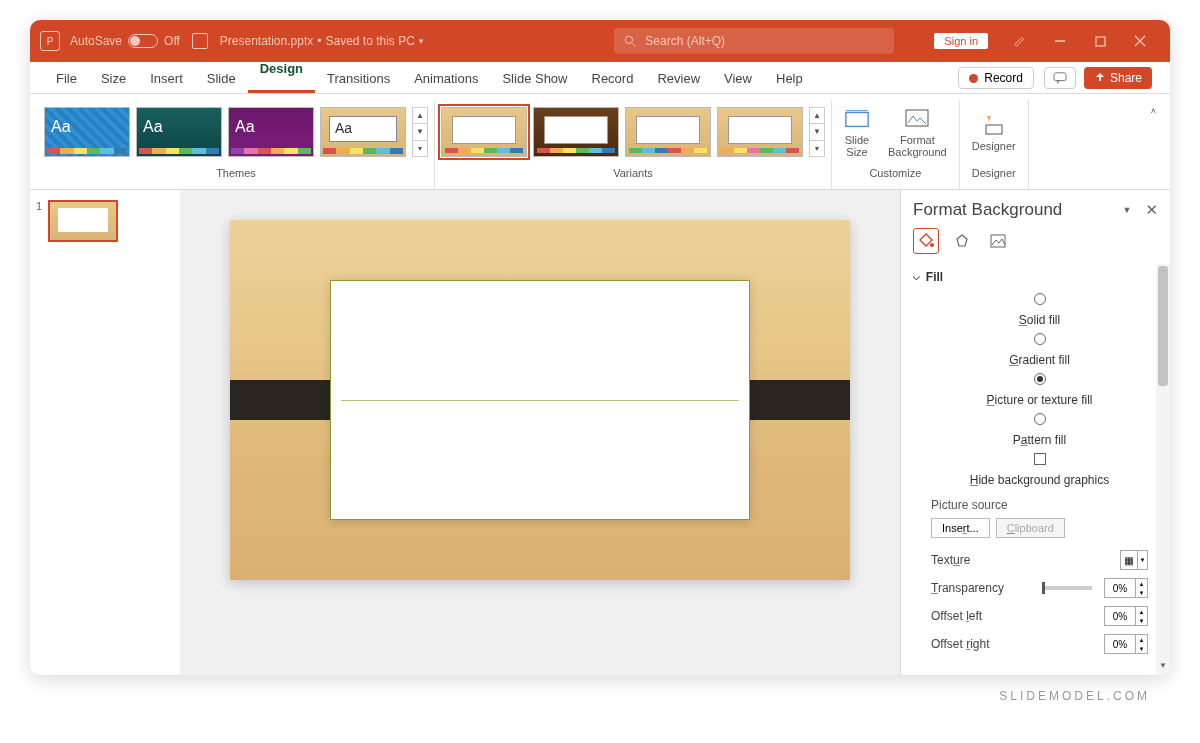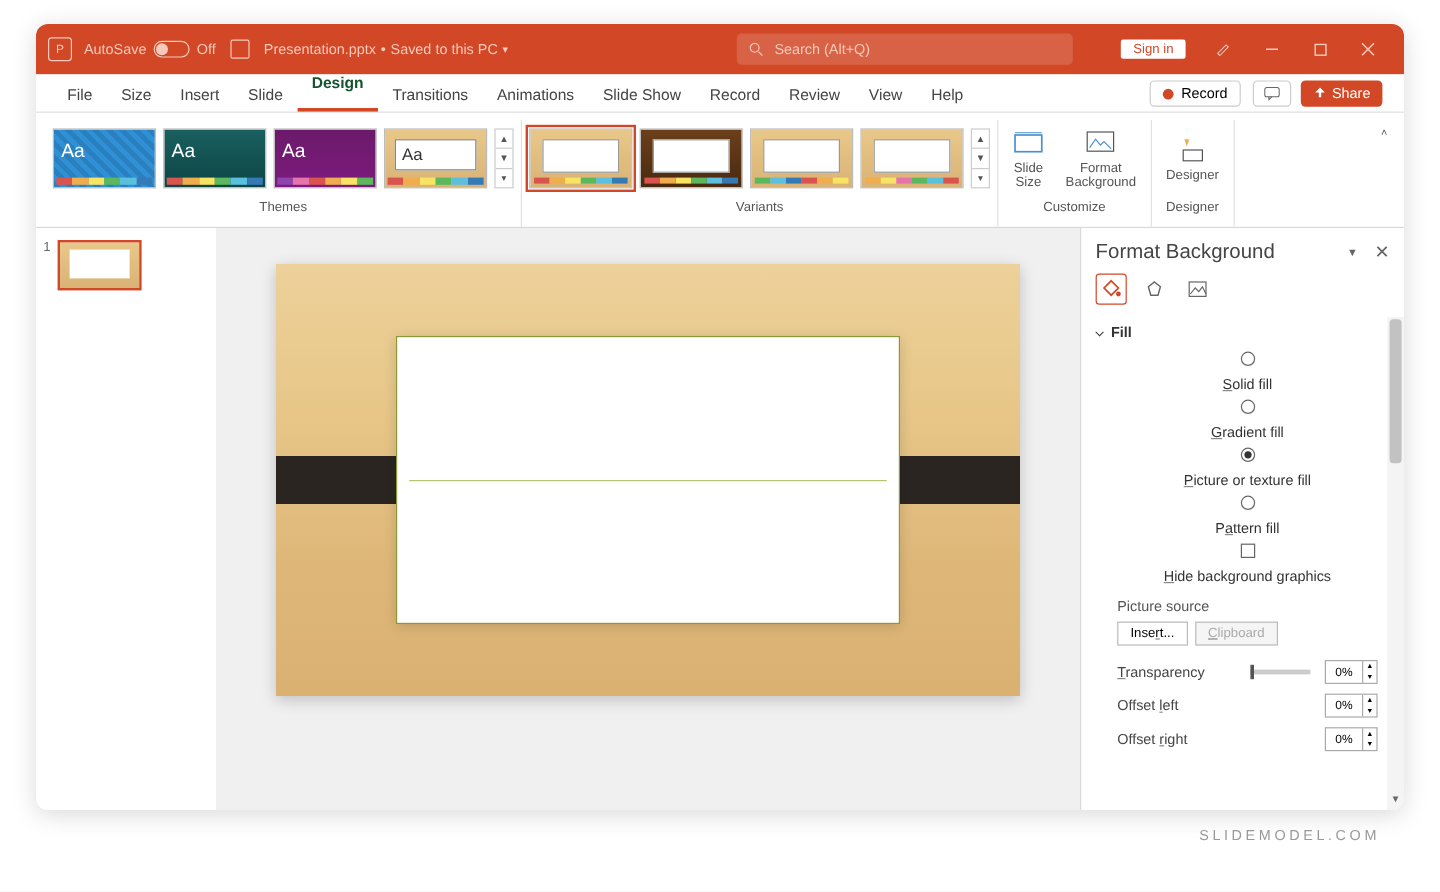--- a/index.html
+++ b/index.html
@@ -409,20 +409,27 @@
               <span class="check"></span>
               <span><span class="underline">H</span>ide background graphics</span>
             </div>
 
           <div class="subhead">Picture source</div>
           <div class="btn-row">
             <div class="sbtn">Inse<span class="underline">r</span>t...</div>
             <div class="sbtn dis"><span class="underline">C</span>lipboard</div>
           </div>
 
+          <div class="prop-row">
+            <span class="plabel">Text<span class="underline">u</span>re</span>
+            <span class="tex-btn">
+                <span class="l">▦</span>
+                <span class="r">▾</span>
+              </span>
+          </div>
 
           <div class="prop-row">
             <span class="plabel"><span class="underline">T</span>ransparency</span>
             <span class="slider"></span>
             <span class="spin">
                 <span class="v">0%</span>
                 <span class="arrs">
                   <div>▲</div>
                   <div>▼</div>
                 </span>

